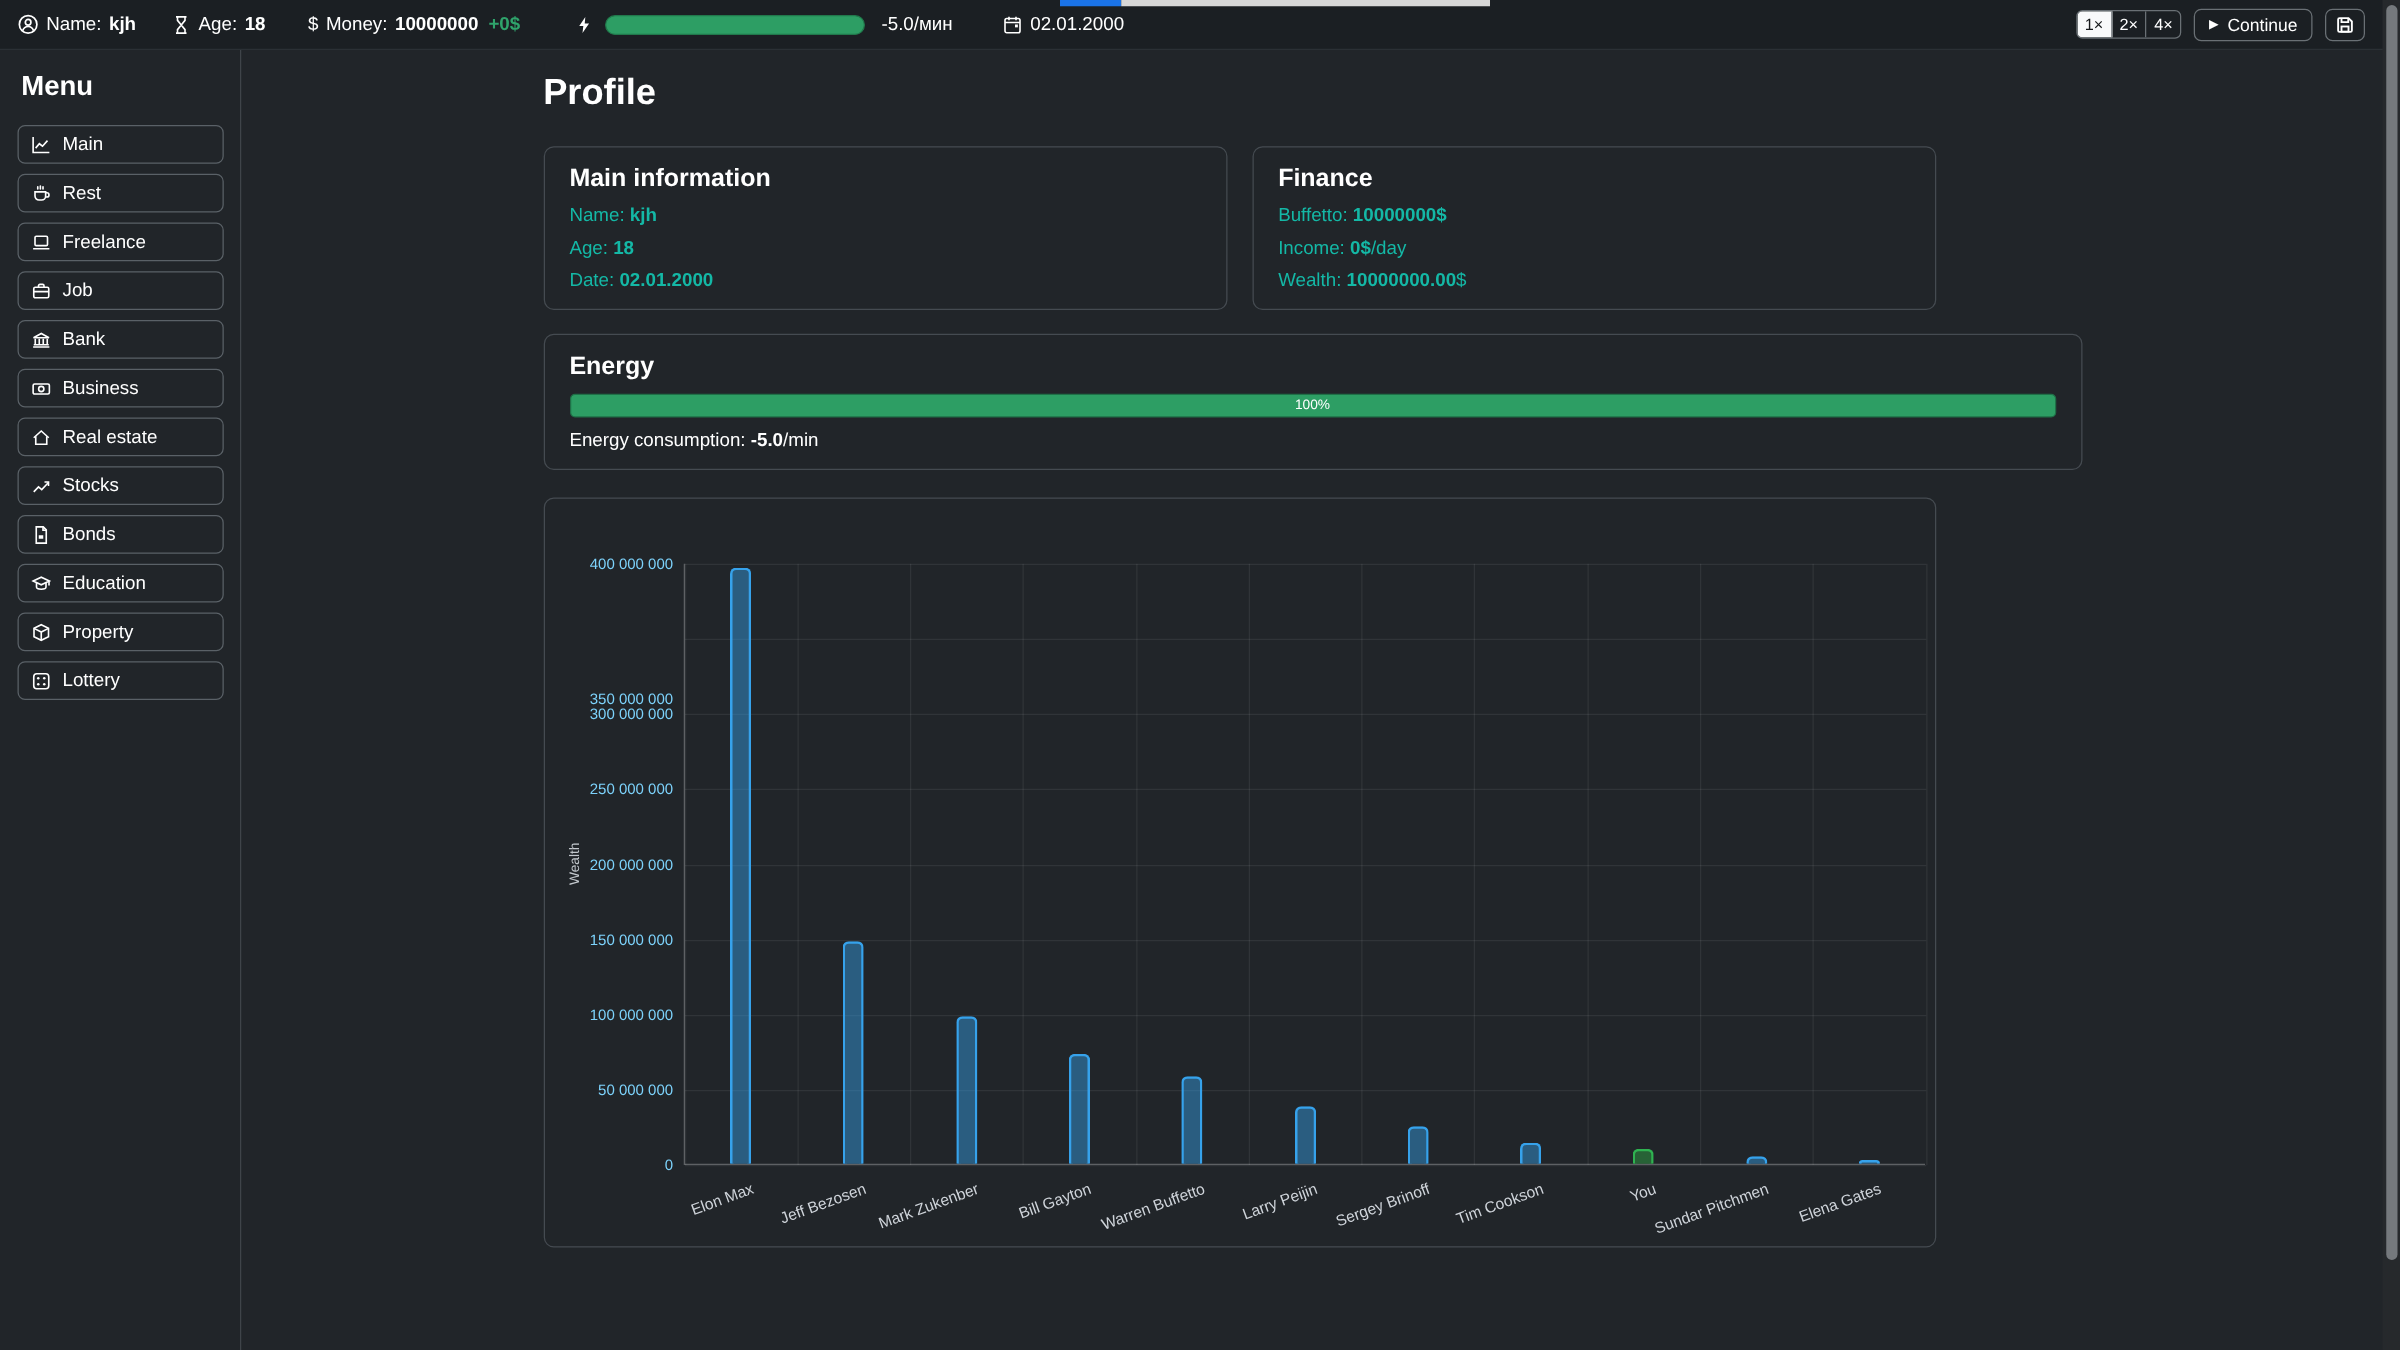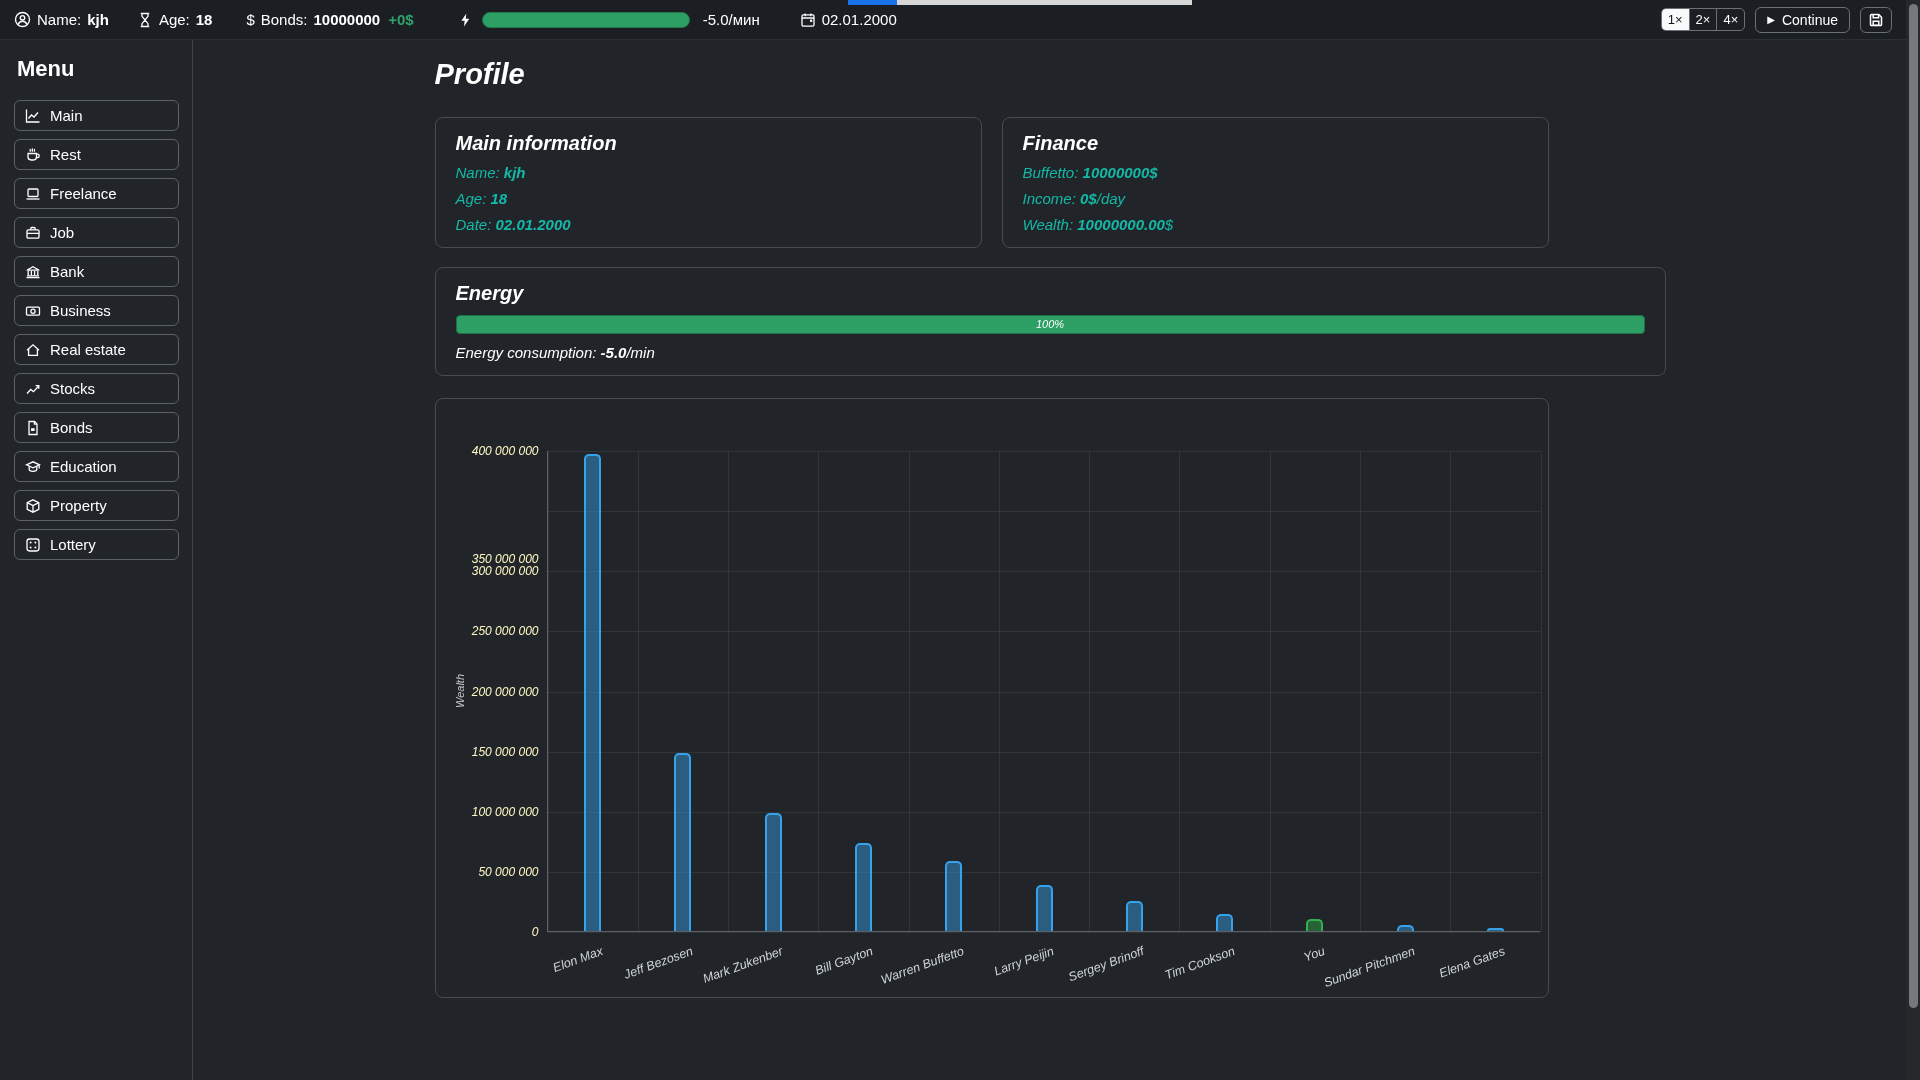--- a/index.html
+++ b/index.html
@@ -35,21 +35,21 @@
 
   
   .sidebar { position:absolute; left:0; top:40px; width:193px; height:1040px; border-right:1px solid #3f4449; padding:14px 14px 0 14px; }
   .menu-title { font-size:22px; font-weight:700; margin:2px 0 18px 3px; }
   .menu-btn { display:flex; align-items:center; gap:9px; width:165px; height:31px; margin-bottom:8px;
               background:transparent; border:1px solid #5a6167; border-radius:6px; color:#fff;
               font-size:15px; padding:0 10px; cursor:pointer; font-family:inherit; text-align:left; }
 
   
   .main { position:absolute; left:194px; top:40px; width:1712px; height:1040px; overflow:hidden; }
-  .content { width:1231px; margin:18px auto 0 auto;font-style:italic; }
+  .content { width:1231px; margin:18px auto 0 auto; }
   .page-title { font-size:29px; font-weight:700; margin-bottom:26px; }
   .card { border:1px solid #454b51; border-radius:8px; background:#212529; padding:14px 20px; }
   .cards-row { display:flex; gap:20px; margin-bottom:19px; align-items:flex-start; }
   .card-half { width:547px; }
   .card h3 { font-size:20px; font-weight:700; margin-bottom:9px; }
   .info-row { font-size:15px; margin-top:9px; color:#14b8a6; }
 
   .energy-card { margin-bottom:22px; }
   .energy-bar { margin-top:10px; height:19px; border-radius:4px; background:#2d9e64; border:1px solid #1f7047;
                 text-align:center; font-size:11px; line-height:17px; color:#fff; }
@@ -57,21 +57,21 @@
 
   
   .chart-card { position:relative; width:1114px; height:600px; }
   .chart-plot { position:absolute; left:111px; top:52px; width:993px; height:481px;
                 border-left:1px solid rgba(255,255,255,.28); border-bottom:1px solid rgba(255,255,255,.28); }
   .gridline-h { position:absolute; left:0; width:993px; height:1px; background:rgba(255,255,255,.07); }
   .gridline-v { position:absolute; top:0; width:1px; height:481px; background:rgba(255,255,255,.07); }
   .bar { position:absolute; bottom:0; width:17px; background:rgba(54,162,235,.45); border:2px solid #36a2eb;
          border-bottom:none; border-radius:5px 5px 0 0; }
   .bar-green { background:rgba(46,160,67,.5); border-color:#2fb351; }
-  .y-tick { position:absolute; left:0; width:103px; text-align:right; font-size:12px; color:#fef9c3; transform:translateY(-50%); }
+  .y-tick { position:absolute; left:0; width:103px; text-align:right; font-size:12px; color:#7dd3fc; transform:translateY(-50%); }
   .x-label { position:absolute; font-size:12.5px; color:#cfd4da; white-space:nowrap;
              transform:translateX(-100%) rotate(-20deg); transform-origin:right top; }
   .y-axis-title { position:absolute; left:24px; top:292px; font-size:11px; color:#c3c8cd;
                   transform:translate(-50%,-50%) rotate(-90deg); }
 </style>
 </head>
 <body>
 
 <header class="navbar">
   <div class="nav-group" style="margin-right:28px;">
@@ -91,21 +91,21 @@
       <svg width="16" height="16" viewBox="0 0 16 16" fill="none" stroke="currentColor" stroke-width="1.3">
         <path d="M3.8 1.5h8.4M3.8 14.5h8.4M5 1.5v2.8L8 8l3-3.7V1.5M5 14.5v-2.8L8 8l3 3.7v2.8"></path>
       </svg>
       </span>
     <span>Age:</span>
     <span class="bold">18</span>
   </div>
 
   <div class="nav-group" style="margin-right:44px;">
     <span class="ic" style="font-size:15px;">$</span>
-    <span>Bonds:</span>
+    <span>Money:</span>
     <span class="bold">10000000</span>
     <span class="delta-green">+0$</span>
   </div>
 
   <div class="nav-group" style="gap:9px;">
     <span class="ic">
       <svg width="15" height="16" viewBox="0 0 16 16">
           <path d="M8.8 1.2L3.6 8.9h3.5L6.4 14.8l5.6-8.1H8.3z" fill="#fff"></path>
         </svg>
       </span>

